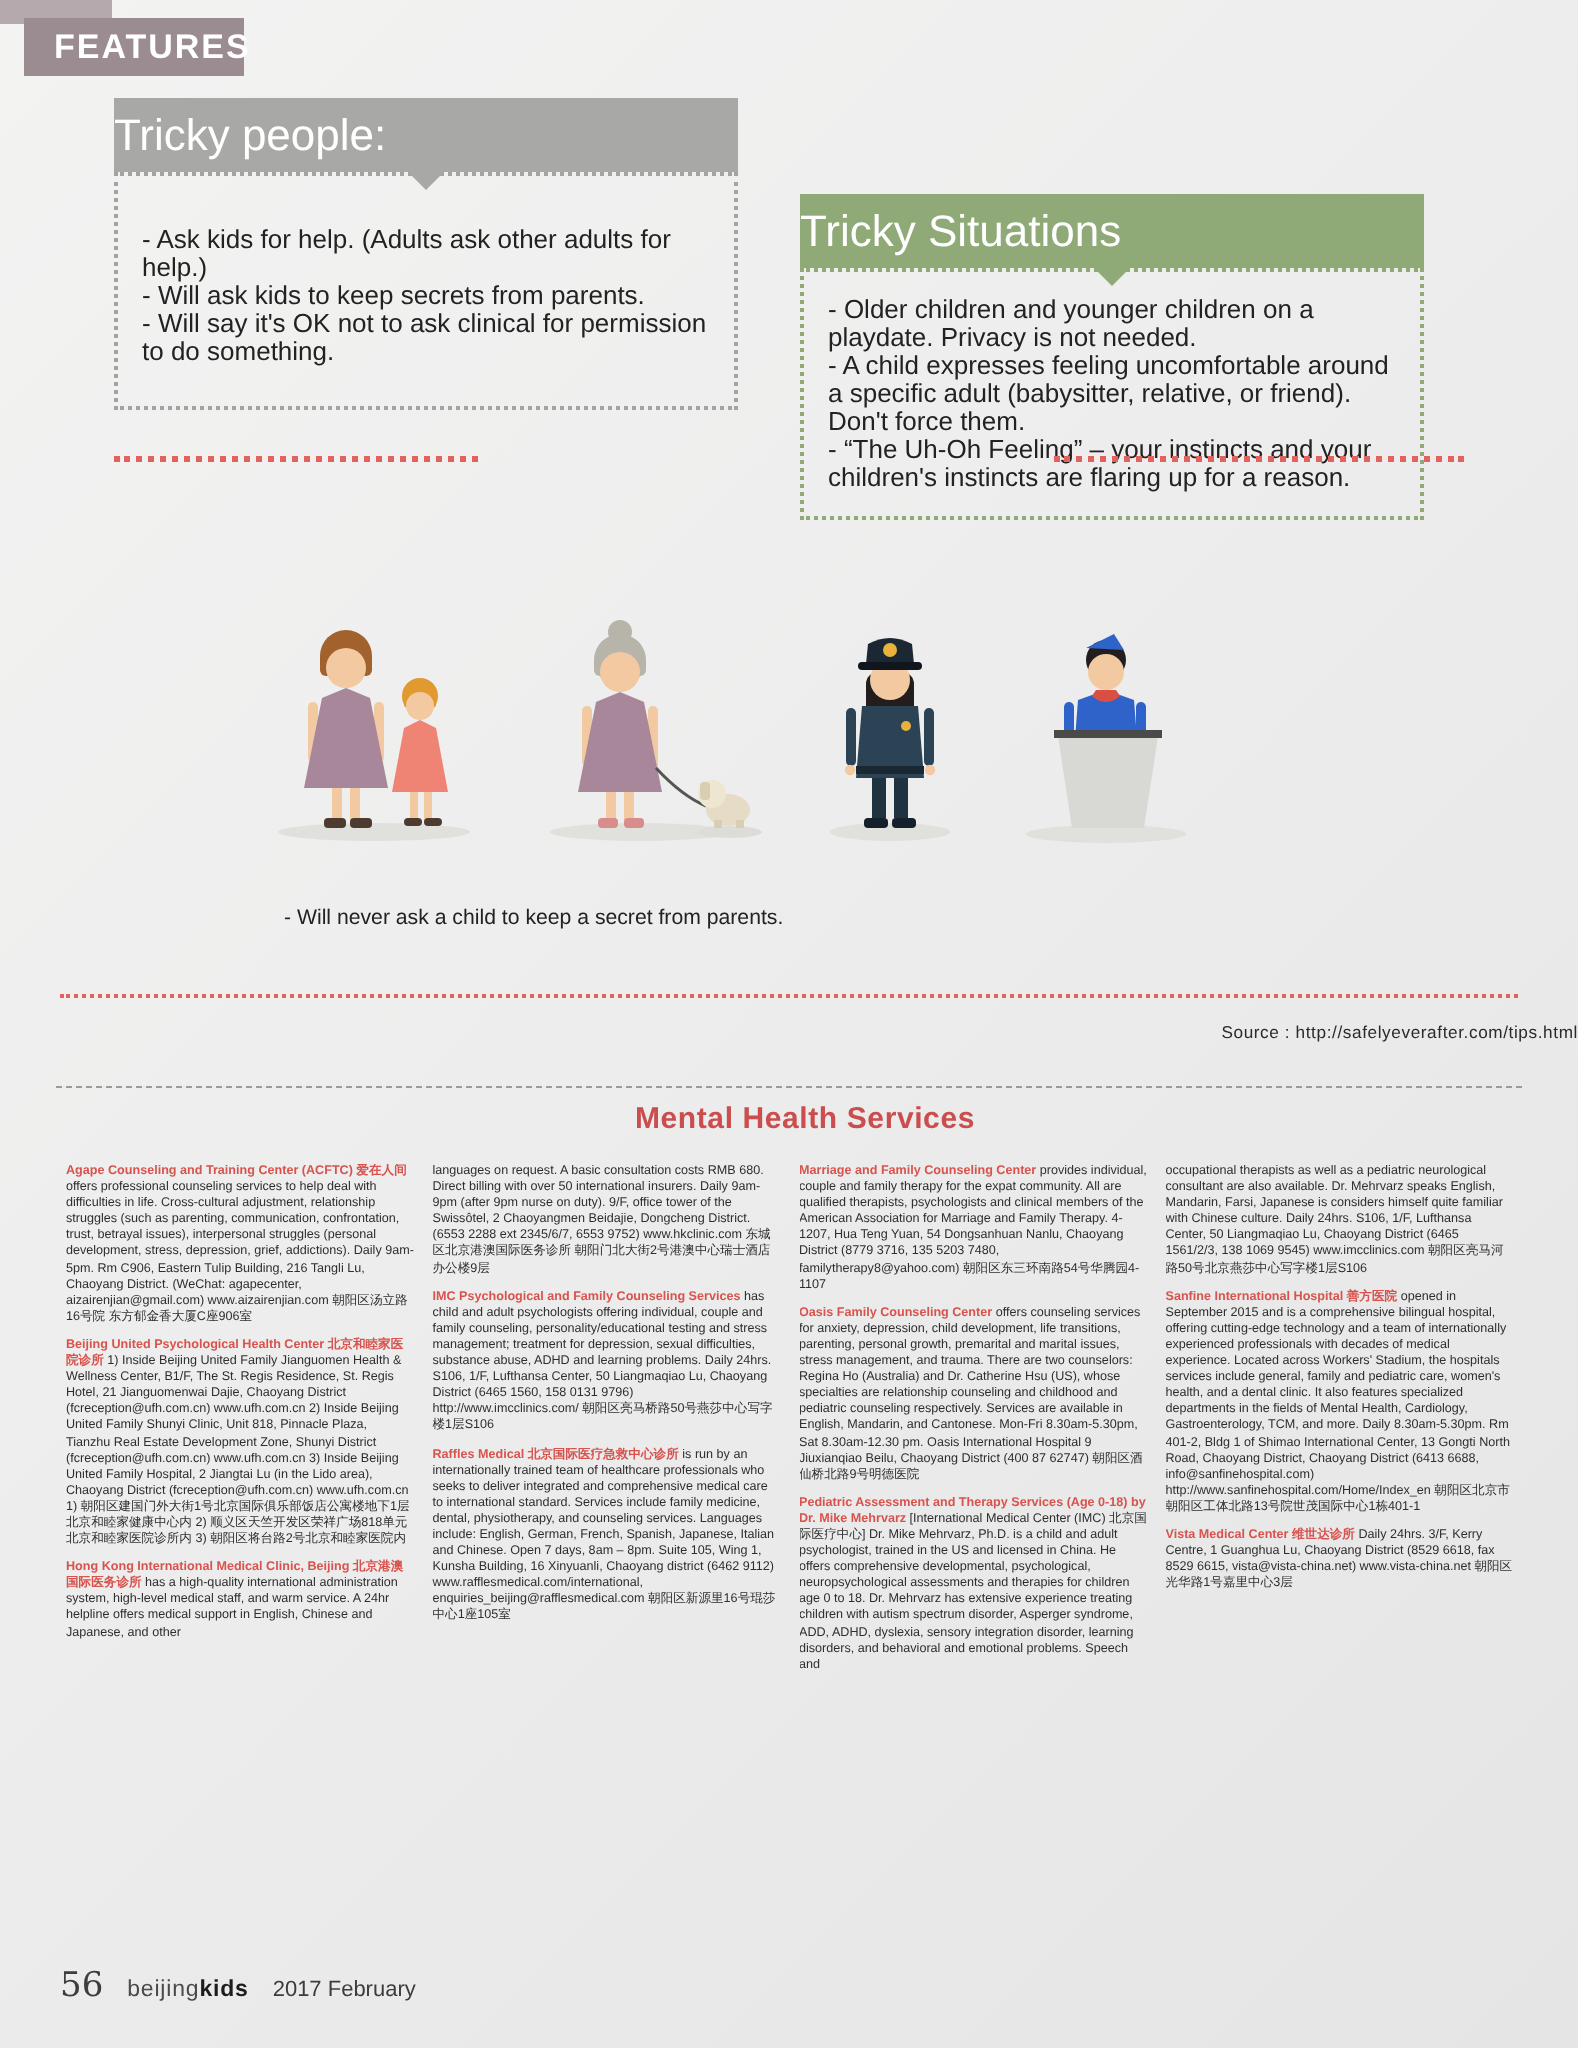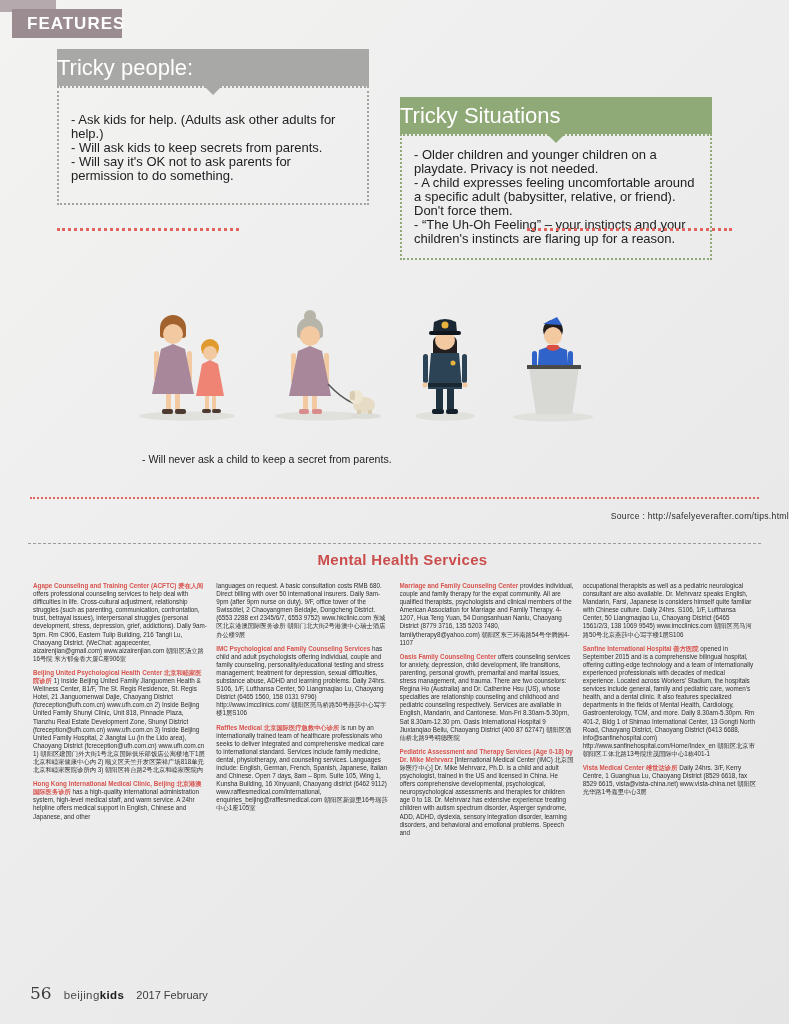--- a/index.html
+++ b/index.html
@@ -74,21 +74,21 @@
   <div class="features-box">FEATURES</div>
 
   <div class="tp-box">
     <div class="box-header gray">
       <span>Tricky people:</span>
       <div class="notch gray"></div>
     </div>
     <div class="box-body">
         <div class="bullet-line">- Ask kids for help. (Adults ask other adults for help.)</div>
         <div class="bullet-line">- Will ask kids to keep secrets from parents.</div>
-        <div class="bullet-line">- Will say it's OK not to ask parents for permission to do something.</div>
+        <div class="bullet-line">- Will say it's OK not to ask clinical for permission to do something.</div>
       </div>
   </div>
 
   <div class="ts-box">
     <div class="box-header green">
       <span>Tricky Situations</span>
       <div class="notch green"></div>
     </div>
     <div class="box-body">
         <div class="bullet-line">- Older children and younger children on a playdate. Privacy is not needed.</div>

